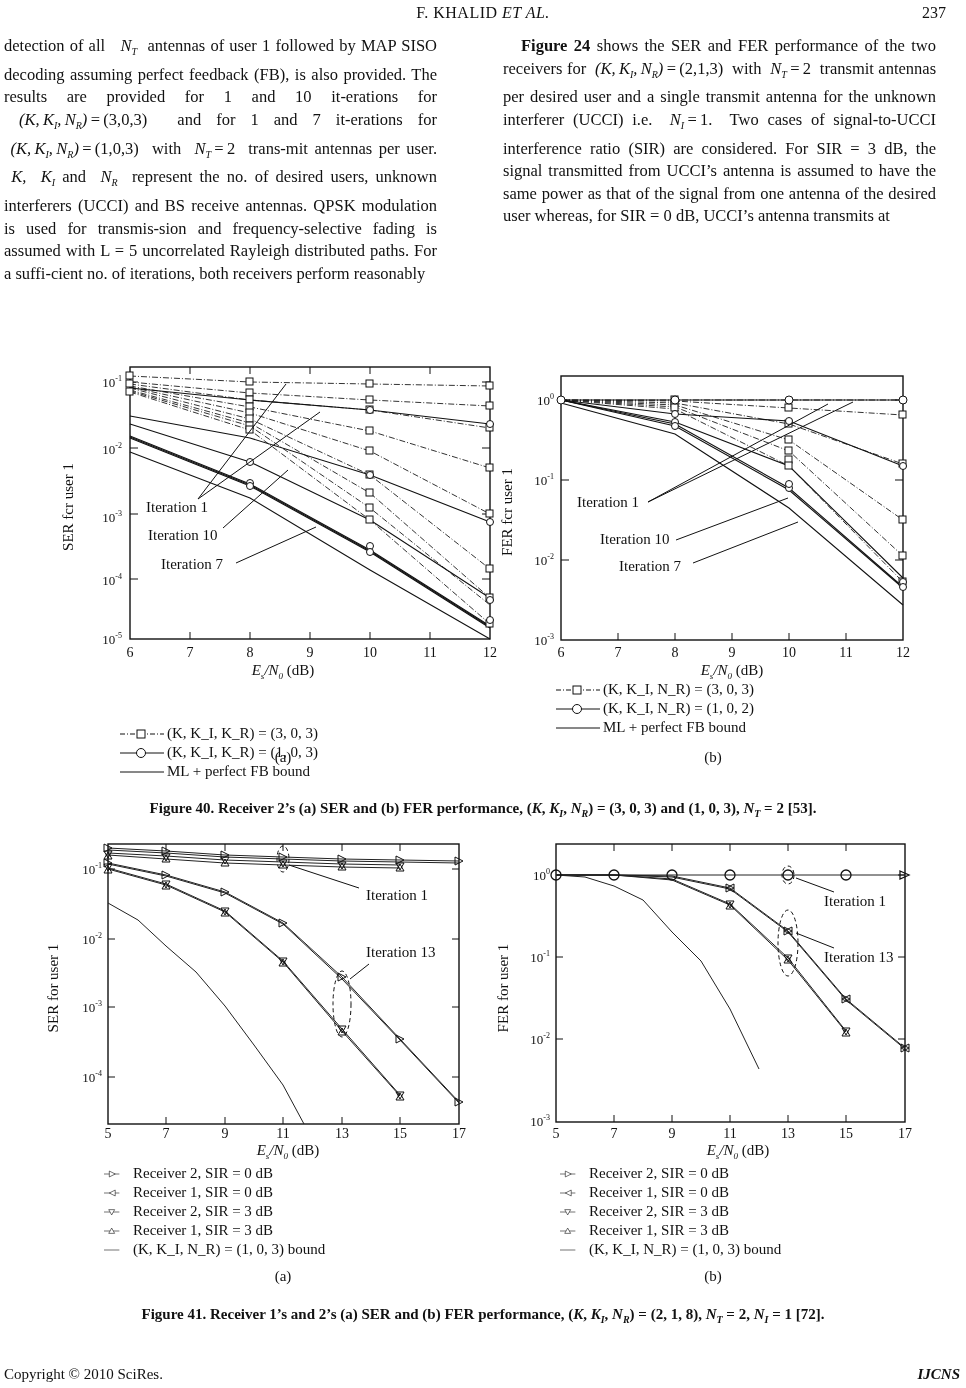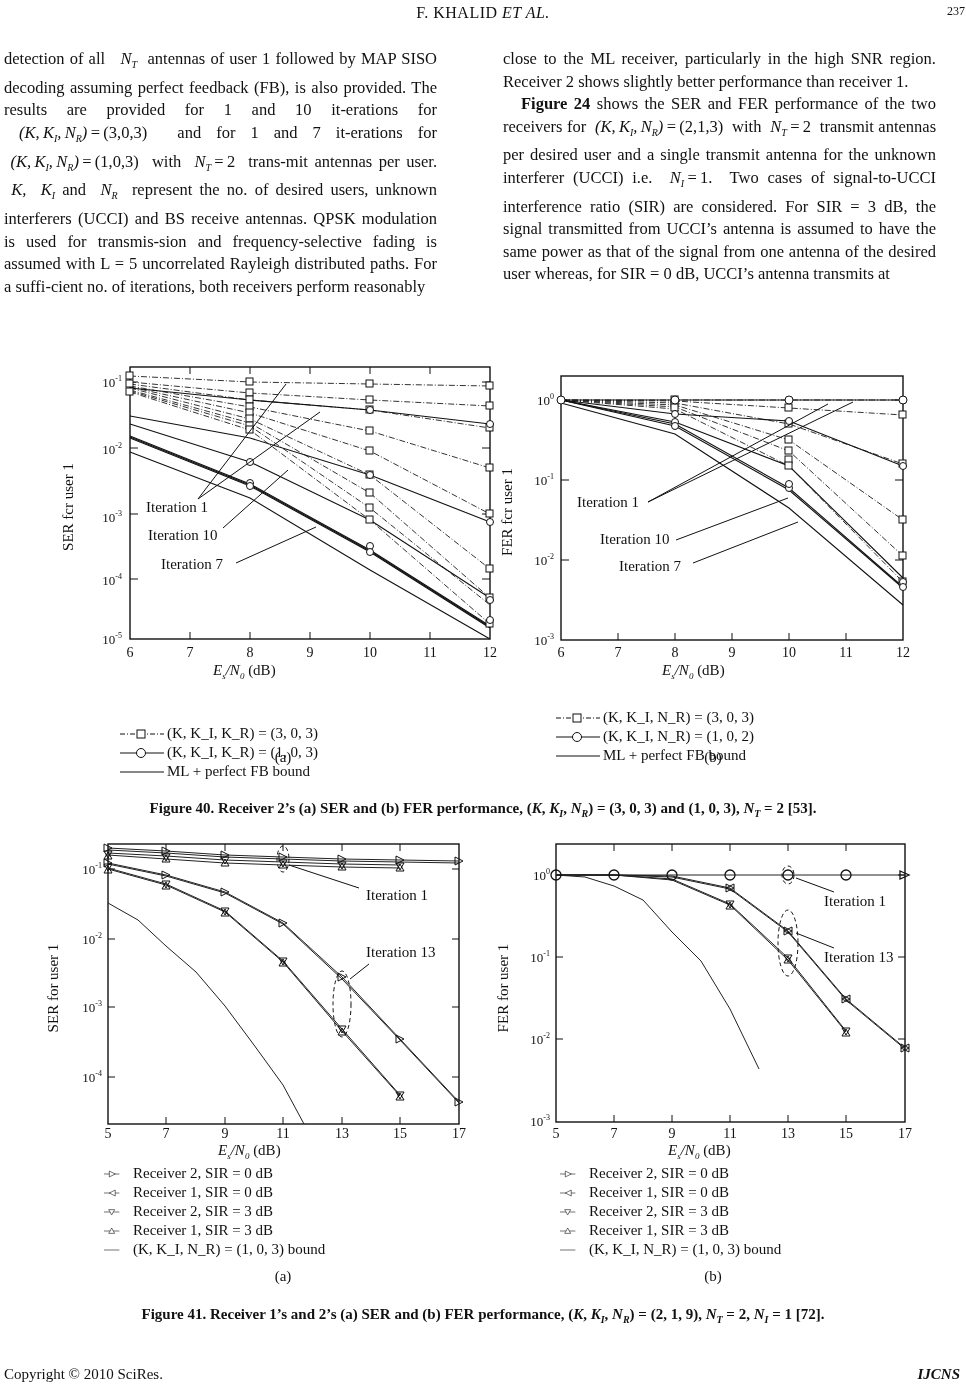--- a/index.html
+++ b/index.html
@@ -1,35 +1,35 @@
 <!DOCTYPE html>
 <html><head>
 <meta charset="utf-8">
 <style>
   html, body { margin:0; padding:0; background:#ffffff; }
   body { width:966px; height:1388px; position:relative; overflow:hidden;
          font-family:"Liberation Serif","DejaVu Serif",serif; color:#111; }
   .hdr-center { position:absolute; top:4px; left:0; width:966px; text-align:center; font-size:16px; letter-spacing:0.5px; }
   .hdr-center i { font-style:italic; }
-  .pageno { position:absolute; top:4px; right:1px; font-size:12px; }
-  .col { position:absolute; top:48px; width:433px; font-size:16.5px; line-height:22.5px; text-align:justify; }
+  .pageno { position:absolute; top:4px; right:20px; font-size:16px; }
+  .col { position:absolute; top:35px; width:433px; font-size:16.5px; line-height:22.5px; text-align:justify; }
   .col.left { left:4px; }
   .col.right { left:503px; }
   .col p { margin:0; }
   .col .indent { text-indent:18px; }
   .math { font-style:italic; white-space:nowrap; }
   .math sub { font-size:10px; font-style:italic; }
   .math .up { font-style:normal; }
   .panel { position:absolute; background:#fff; }
   .panel svg text { font-family:"Liberation Serif","DejaVu Serif",serif; fill:#111; }
   .legend { position:absolute; font-size:15px; line-height:19px; }
   .legend .row { display:flex; align-items:center; height:19px; }
   .legend .sw { width:44px; height:14px; margin-right:3px; }
   .sublabel { position:absolute; font-size:15px; text-align:center; width:60px; }
-  .xaxis-title { position:absolute; font-size:15px; width:140px; }
+  .xaxis-title { position:absolute; font-size:15px; text-align:center; width:140px; }
   .caption { position:absolute; left:0; width:966px; text-align:center; font-weight:bold; font-size:15px; }
   .footer-left { position:absolute; left:4px; top:1366px; font-size:15px; }
   .footer-right { position:absolute; right:6px; top:1366px; font-size:15px; font-weight:bold; font-style:italic; }
 </style>
 </head>
 <body>
 
 <div class="hdr-center">
   <span>F. KHALID</span>
   <i>ET AL.</i>
@@ -46,21 +46,20 @@
     <span class="math">&nbsp;(K, K<sub>I</sub>, N<sub>R</sub>)<span class="up"> = (1,0,3)</span>&nbsp;</span>
     <span>with</span>
     <span class="math">&nbsp;N<sub>T</sub><span class="up"> = 2</span>&nbsp;</span>
     <span>trans-mit antennas per user.</span>
     <span class="math">&nbsp;K,&nbsp; K<sub>I</sub>&nbsp;<span class="up">and</span>&nbsp; N<sub>R</sub>&nbsp;</span>
     <span>represent the no. of desired users, unknown interferers (UCCI) and BS receive antennas. QPSK modulation is used for transmis-sion and frequency-selective fading is assumed with L = 5 uncorrelated Rayleigh distributed paths. For a suffi-cient no. of iterations, both receivers perform reasonably</span>
   </p>
 </div>
 
 <div class="col right">
-  <p>close to the ML receiver, particularly in the high SNR region. Receiver 2 shows slightly better performance than receiver 1.</p>
   <p class="indent">
     <b>Figure 24</b>
     <span>shows the SER and FER performance of the two receivers for</span>
     <span class="math">&nbsp;(K, K<sub>I</sub>, N<sub>R</sub>)<span class="up"> = (2,1,3)</span>&nbsp;</span>
     <span>with</span>
     <span class="math">&nbsp;N<sub>T</sub><span class="up"> = 2</span>&nbsp;</span>
     <span>transmit antennas per desired user and a single transmit antenna for the unknown interferer (UCCI) i.e.</span>
     <span class="math">&nbsp;N<sub>I</sub><span class="up"> = 1.</span>&nbsp;</span>
     <span>Two cases of signal-to-UCCI interference ratio (SIR) are considered. For SIR = 3 dB, the signal transmitted from UCCI’s antenna is assumed to have the same power as that of the signal from one antenna of the desired user whereas, for SIR = 0 dB, UCCI’s antenna transmits at</span>
   </p>
@@ -303,21 +302,21 @@
       <line x1="195" y1="201" x2="300" y2="160"></line>
     </g>
     <g font-size="15">
       <text x="79" y="145">Iteration 1</text>
       <text x="102" y="182">Iteration 10</text>
       <text x="121" y="209">Iteration 7</text>
     </g>
   </svg>
 </div>
 <div class="xaxis-title" style="left:662px;top:662px;"><i>E<sub style="font-size:9px">s</sub>/N<sub style="font-size:9px">0</sub></i> (dB)</div>
-<div class="legend" style="left:556px;top:708px;">
+<div class="legend" style="left:556px;top:680px;">
   <div class="row">
     <svg class="sw" viewBox="0 0 44 14">
         <line x1="0" y1="7" x2="44" y2="7" stroke="#111" stroke-dasharray="5,2,1,2"></line>
         <rect x="17" y="3" width="8" height="8" fill="#fff" stroke="#111"></rect>
       </svg>
     <span>(K, K_I, N_R) = (3, 0, 3)</span>
   </div>
   <div class="row">
     <svg class="sw" viewBox="0 0 44 14">
         <line x1="0" y1="7" x2="44" y2="7" stroke="#111"></line>
@@ -550,17 +549,17 @@
   <div class="row">
     <svg class="sw" viewBox="0 0 44 14" style="width:26px">
         <line x1="0" y1="7" x2="26" y2="7" stroke="#111"></line>
       </svg>
     <span>(K, K_I, N_R) = (1, 0, 3) bound</span>
   </div>
 </div>
 <div class="sublabel" style="left:683px;top:1268px;">(b)</div>
 
 <div class="caption" style="top:1306px;">
-  <span>Figure 41. Receiver 1’s and 2’s (a) SER and (b) FER performance, (</span><i>K</i>, <i>K<sub style="font-size:10px">I</sub></i>, <i>N<sub style="font-size:10px">R</sub></i><span>) = (2, 1, 9), </span><i>N<sub style="font-size:10px">T</sub></i><span> = 2, </span><i>N<sub style="font-size:10px">I</sub></i><span> = 1 [72].</span>
+  <span>Figure 41. Receiver 1’s and 2’s (a) SER and (b) FER performance, (</span><i>K</i>, <i>K<sub style="font-size:10px">I</sub></i>, <i>N<sub style="font-size:10px">R</sub></i><span>) = (2, 1, 8), </span><i>N<sub style="font-size:10px">T</sub></i><span> = 2, </span><i>N<sub style="font-size:10px">I</sub></i><span> = 1 [72].</span>
 </div>
 
 <div class="footer-left">Copyright © 2010 SciRes.</div>
 <div class="footer-right">IJCNS</div>
 
 </body></html>

